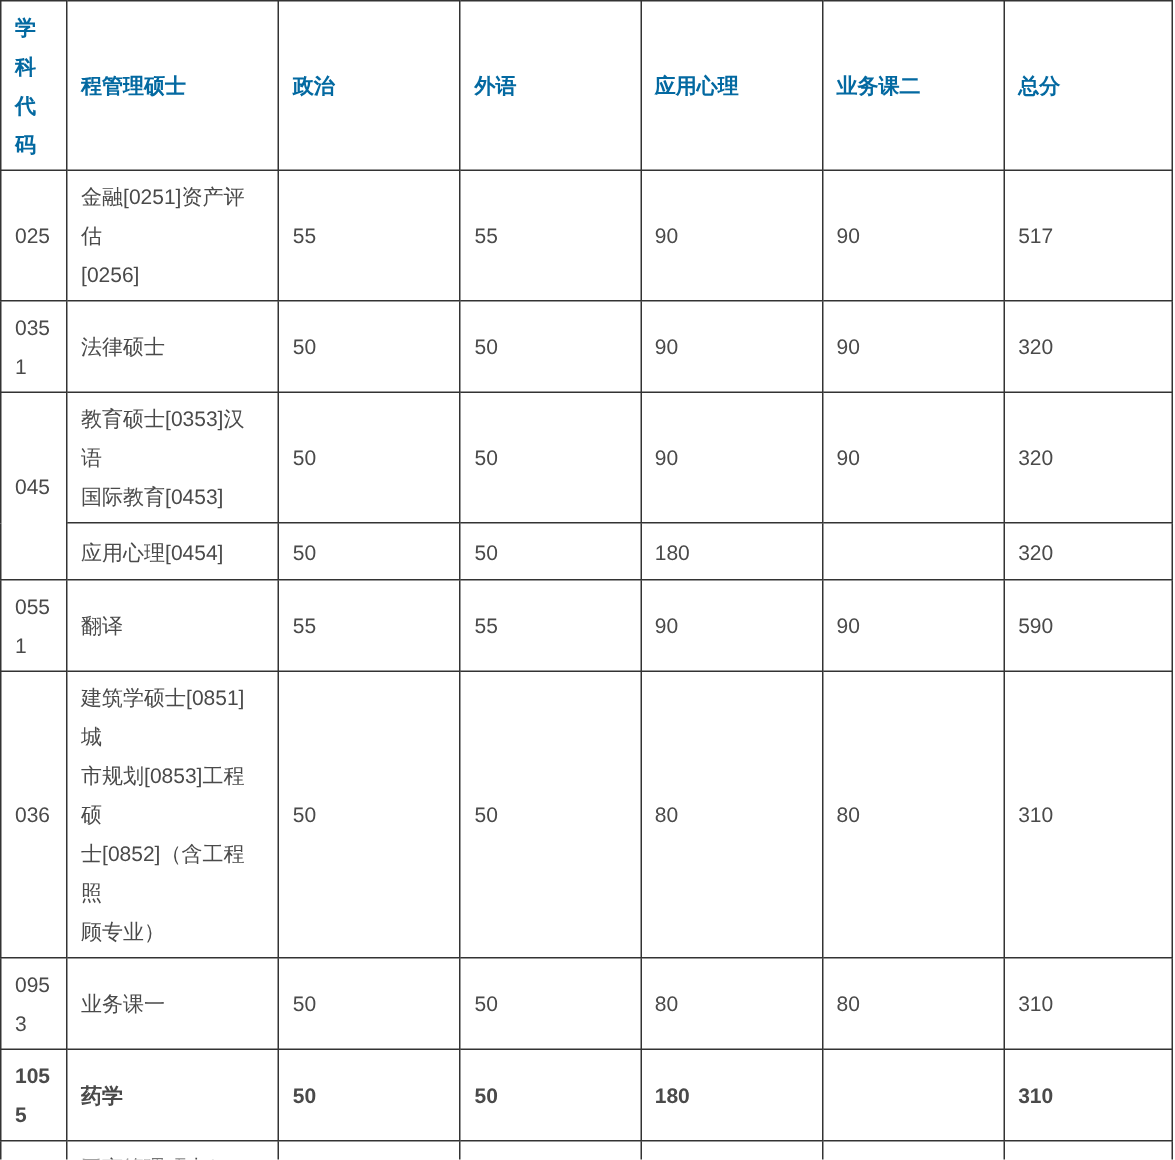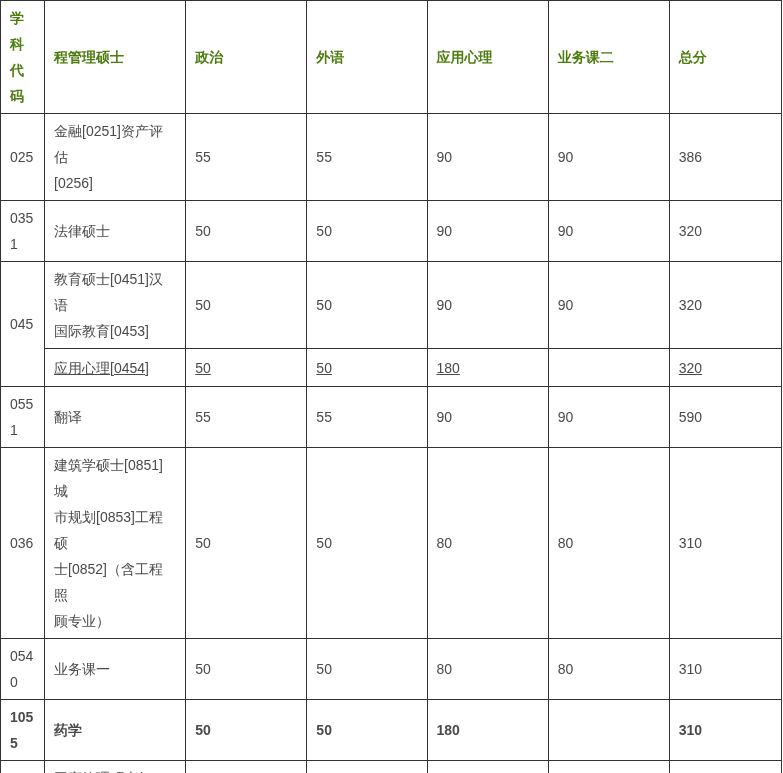--- a/index.html
+++ b/index.html
@@ -24,34 +24,34 @@
     padding: 4px 9px;
     line-height: 26px;
     vertical-align: middle;
     text-align: left;
     white-space: pre-line;
     word-break: break-all;
     overflow: hidden;
   }
   table.score-table th {
     font-weight: bold;
-    color: #4d7c0f;
+    color: #0369a1;
   }
   col.c-code  { width: 44px; }
   col.c-name  { width: 141px; }
   col.c-pol   { width: 121px; }
   col.c-for   { width: 120px; }
   col.c-bk1   { width: 121px; }
   col.c-bk2   { width: 121px; }
   col.c-total { width: 112px; }
   tr.h-header { height: 57px; }
   tr.h-61  { height: 61px; }
   tr.h-35  { height: 35px; }
   tr.h-60  { height: 60px; }
-  tr.h-38  { height: 38px; text-decoration: underline; }
+  tr.h-38  { height: 38px; }
   tr.h-111 { height: 111px; }
   tr.h-37  { height: 37px; font-weight: bold; }
   tr.h-163 { height: 163px; }
 </style>
 </head>
 <body>
 
 <table class="score-table">
   <colgroup>
     <col class="c-code">
@@ -75,36 +75,36 @@
     </tr>
 
     <tr class="h-61">
       <td>025</td>
       <td>金融[0251]资产评估
 [0256]</td>
       <td>55</td>
       <td>55</td>
       <td>90</td>
       <td>90</td>
-      <td>386</td>
+      <td>517</td>
     </tr>
 
     <tr class="h-35">
       <td>0351</td>
       <td>法律硕士</td>
       <td>50</td>
       <td>50</td>
       <td>90</td>
       <td>90</td>
       <td>320</td>
     </tr>
 
     <tr class="h-60">
       <td rowspan="2">045</td>
-      <td>教育硕士[0451]汉语
+      <td>教育硕士[0353]汉语
 国际教育[0453]</td>
       <td>50</td>
       <td>50</td>
       <td>90</td>
       <td>90</td>
       <td>320</td>
     </tr>
 
     <tr class="h-38">
       <td>应用心理[0454]</td>
@@ -132,21 +132,21 @@
 士[0852]（含工程照
 顾专业）</td>
       <td>50</td>
       <td>50</td>
       <td>80</td>
       <td>80</td>
       <td>310</td>
     </tr>
 
     <tr class="h-35">
-      <td>0540</td>
+      <td>0953</td>
       <td>业务课一</td>
       <td>50</td>
       <td>50</td>
       <td>80</td>
       <td>80</td>
       <td>310</td>
     </tr>
 
     <tr class="h-37">
       <td>1055</td>

